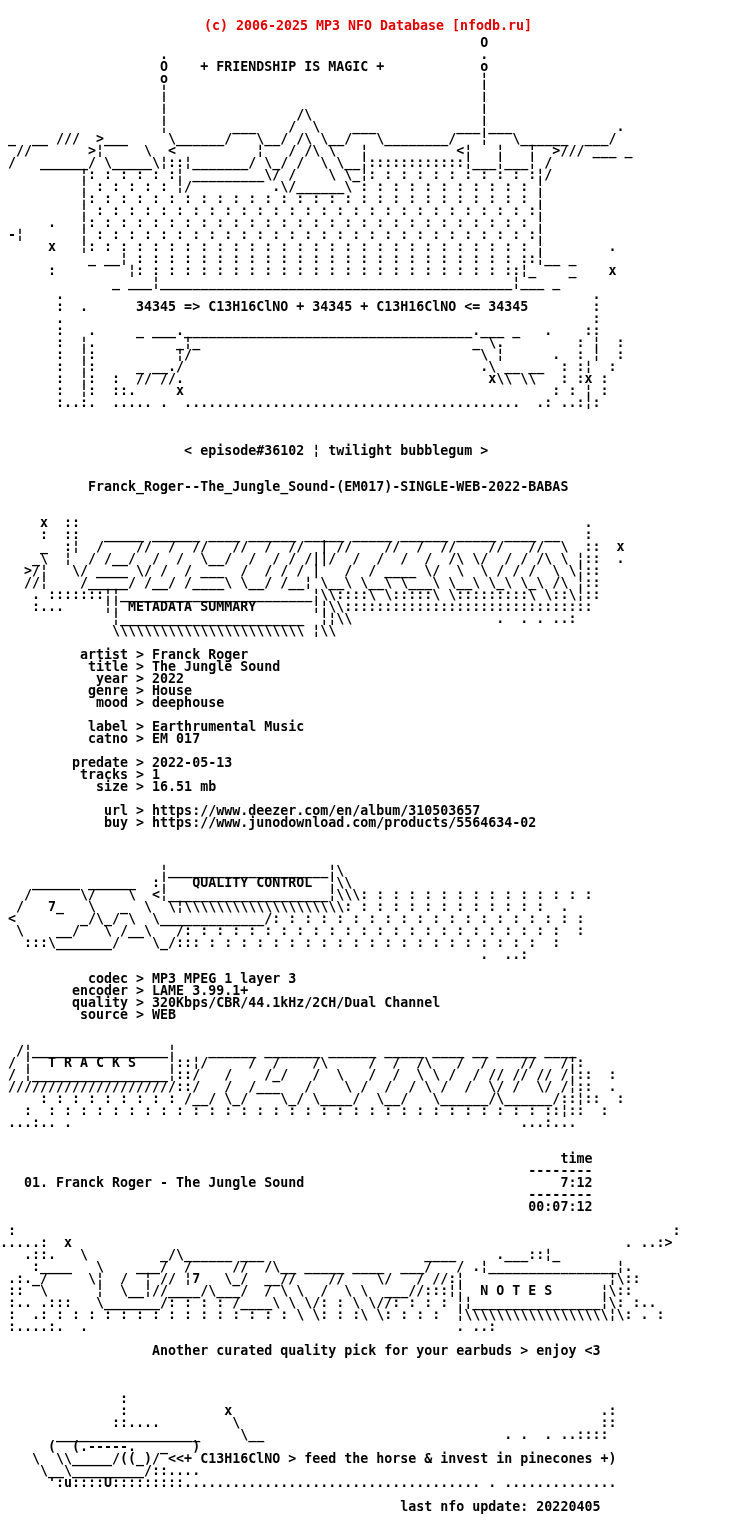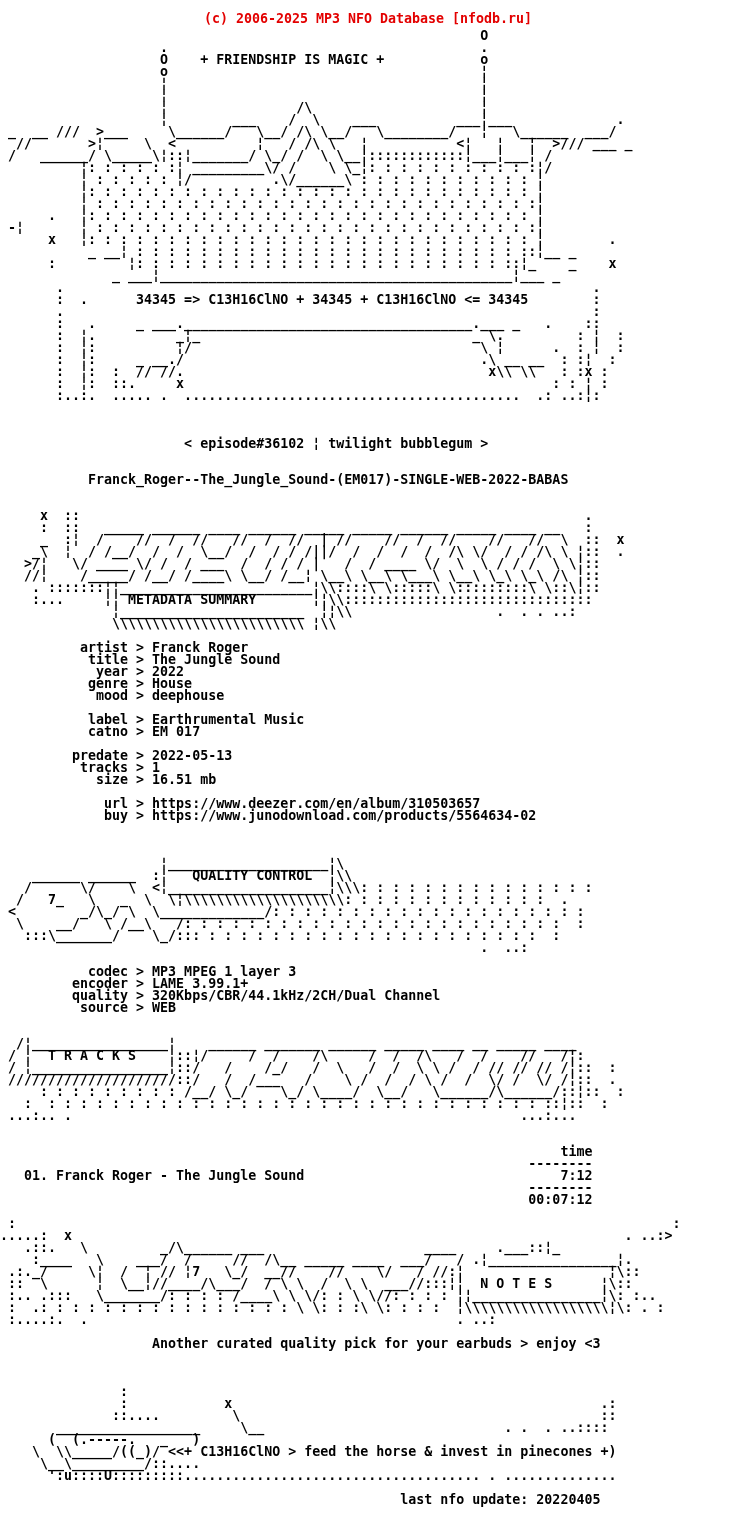--- a/index.html
+++ b/index.html
@@ -10,21 +10,21 @@
     height: 1536px;
     overflow: hidden;
   }
   .page {
     position: relative;
     width: 736px;
     height: 1536px;
     background: #ffffff;
   }
   .site-header {
-    padding-top: 12px;
+    padding-top: 19px;
     height: 18px;
     text-align: center;
     font-family: "DejaVu Sans Mono", "Liberation Mono", monospace;
     font-weight: 700;
     font-size: 13.3px;
     line-height: 14px;
     color: #e30000;
     white-space: pre;
   }
   pre.nfo {

